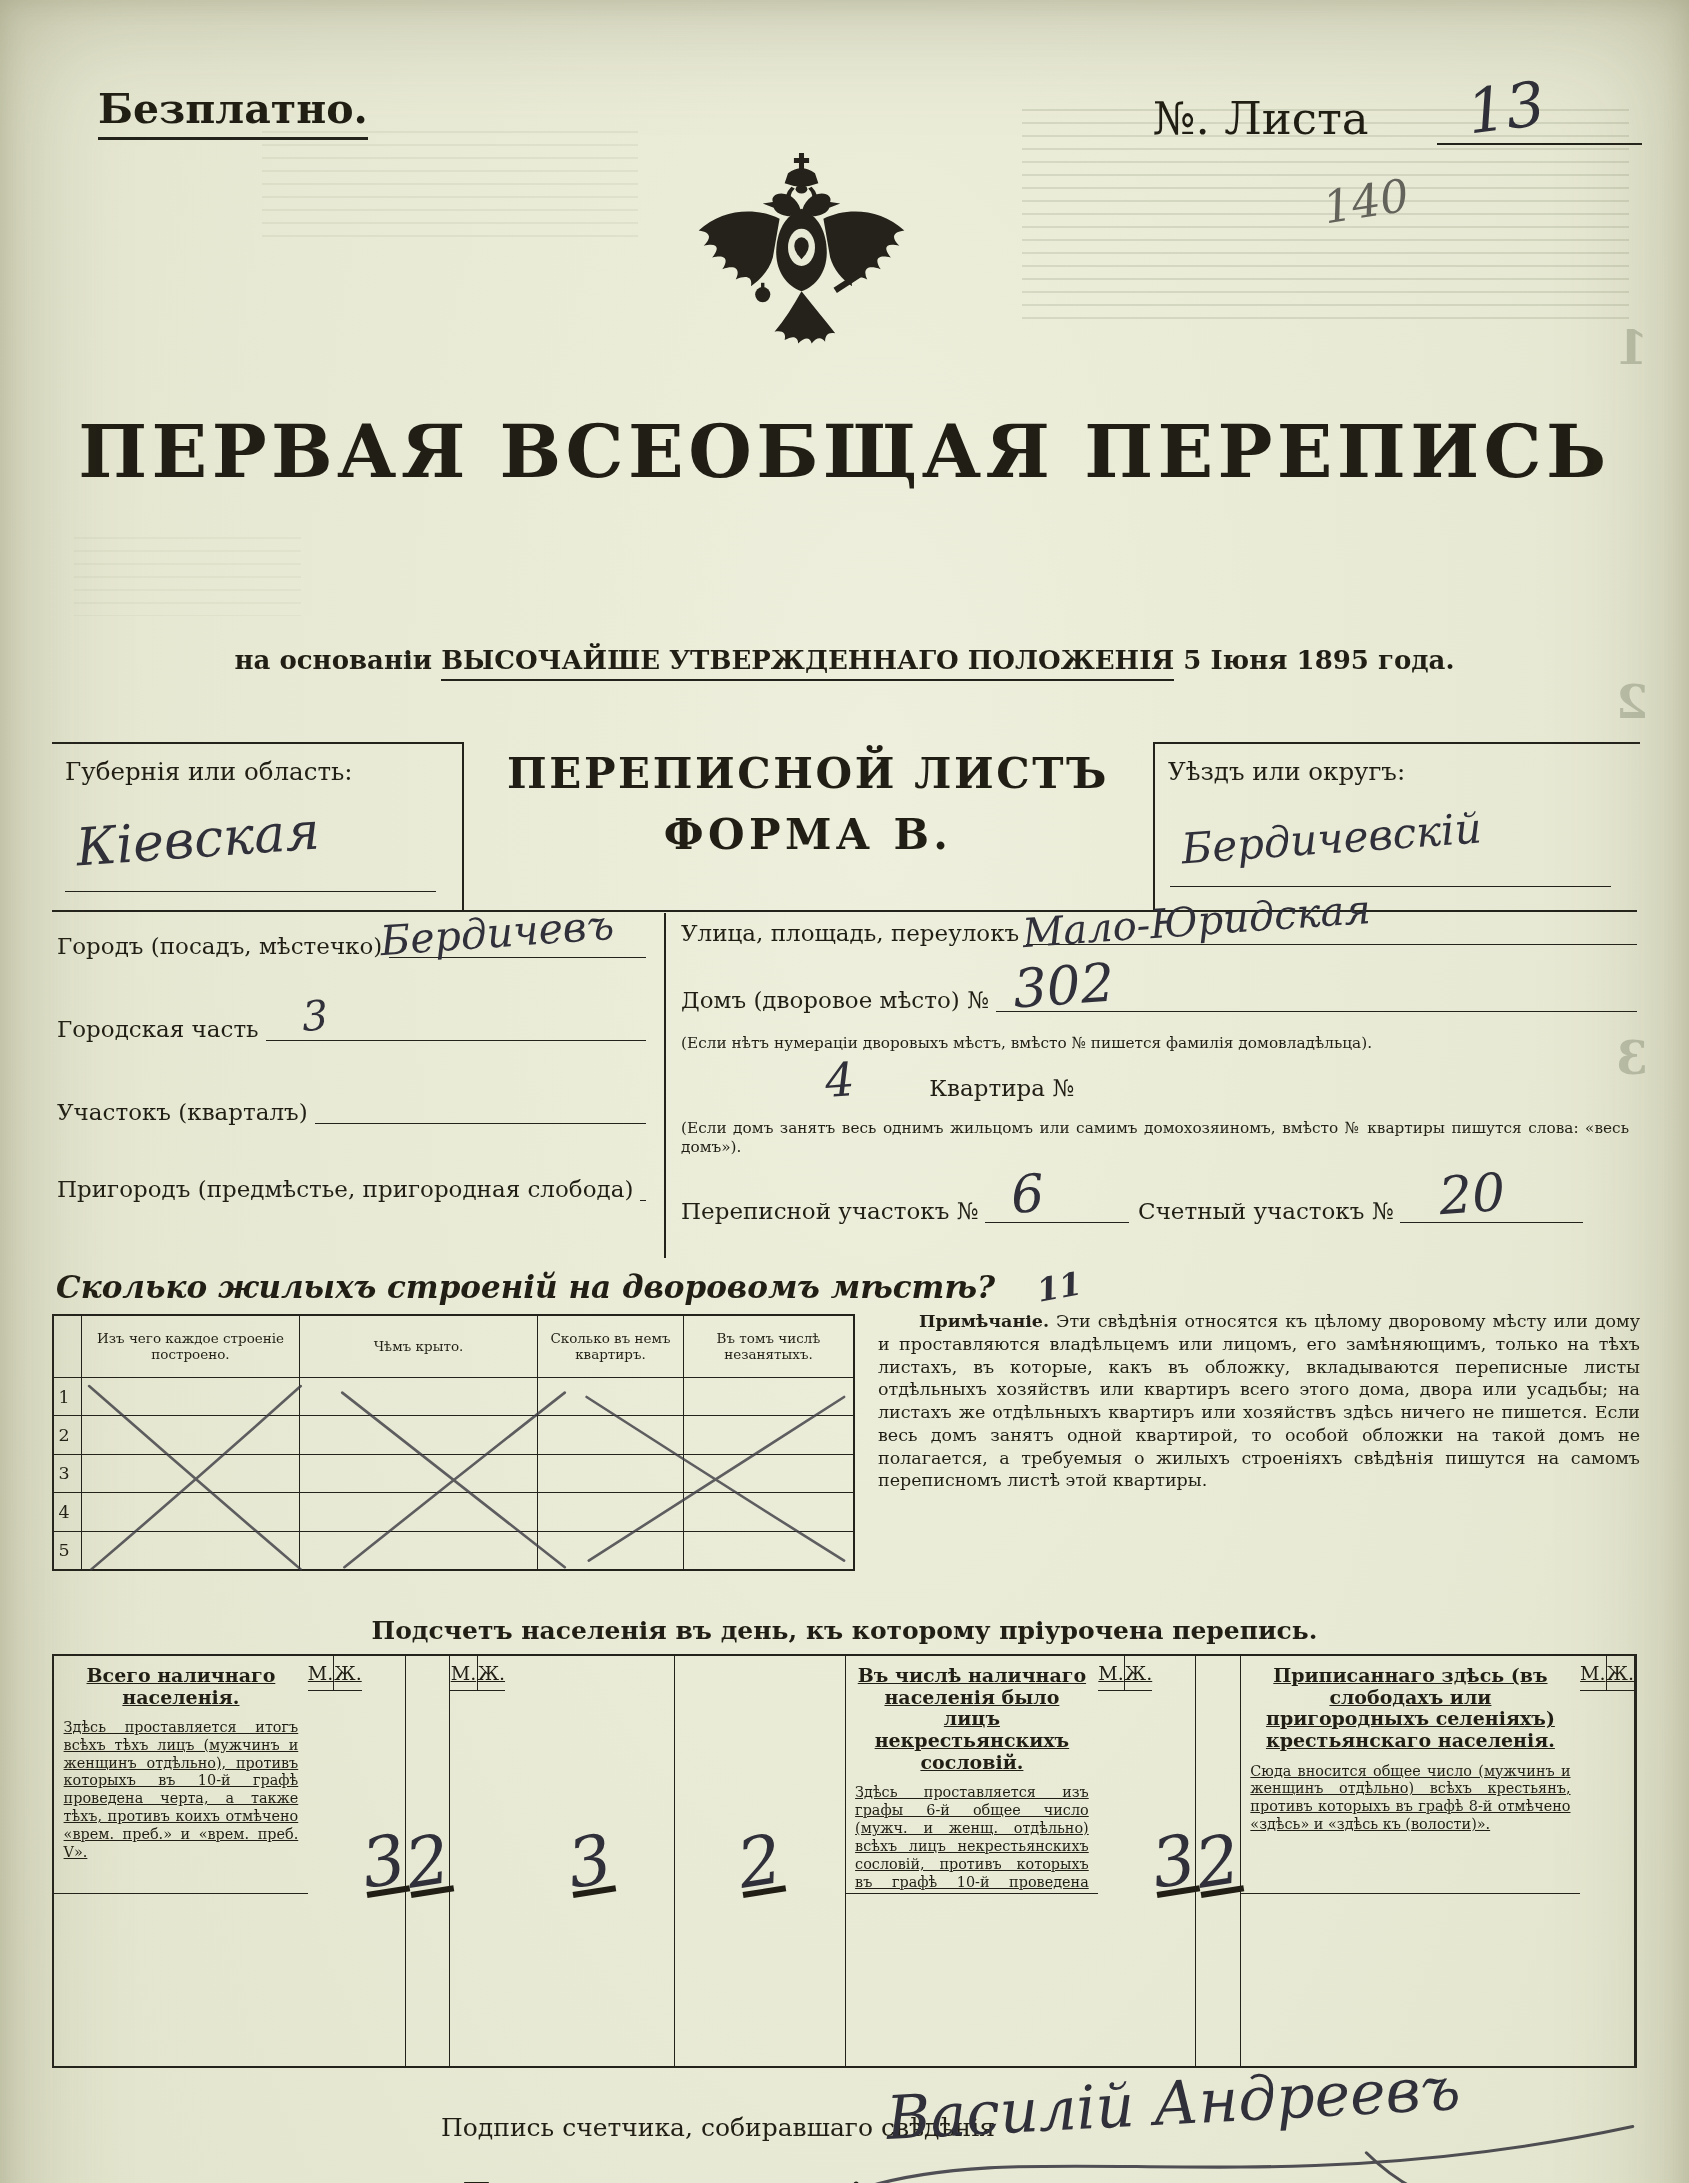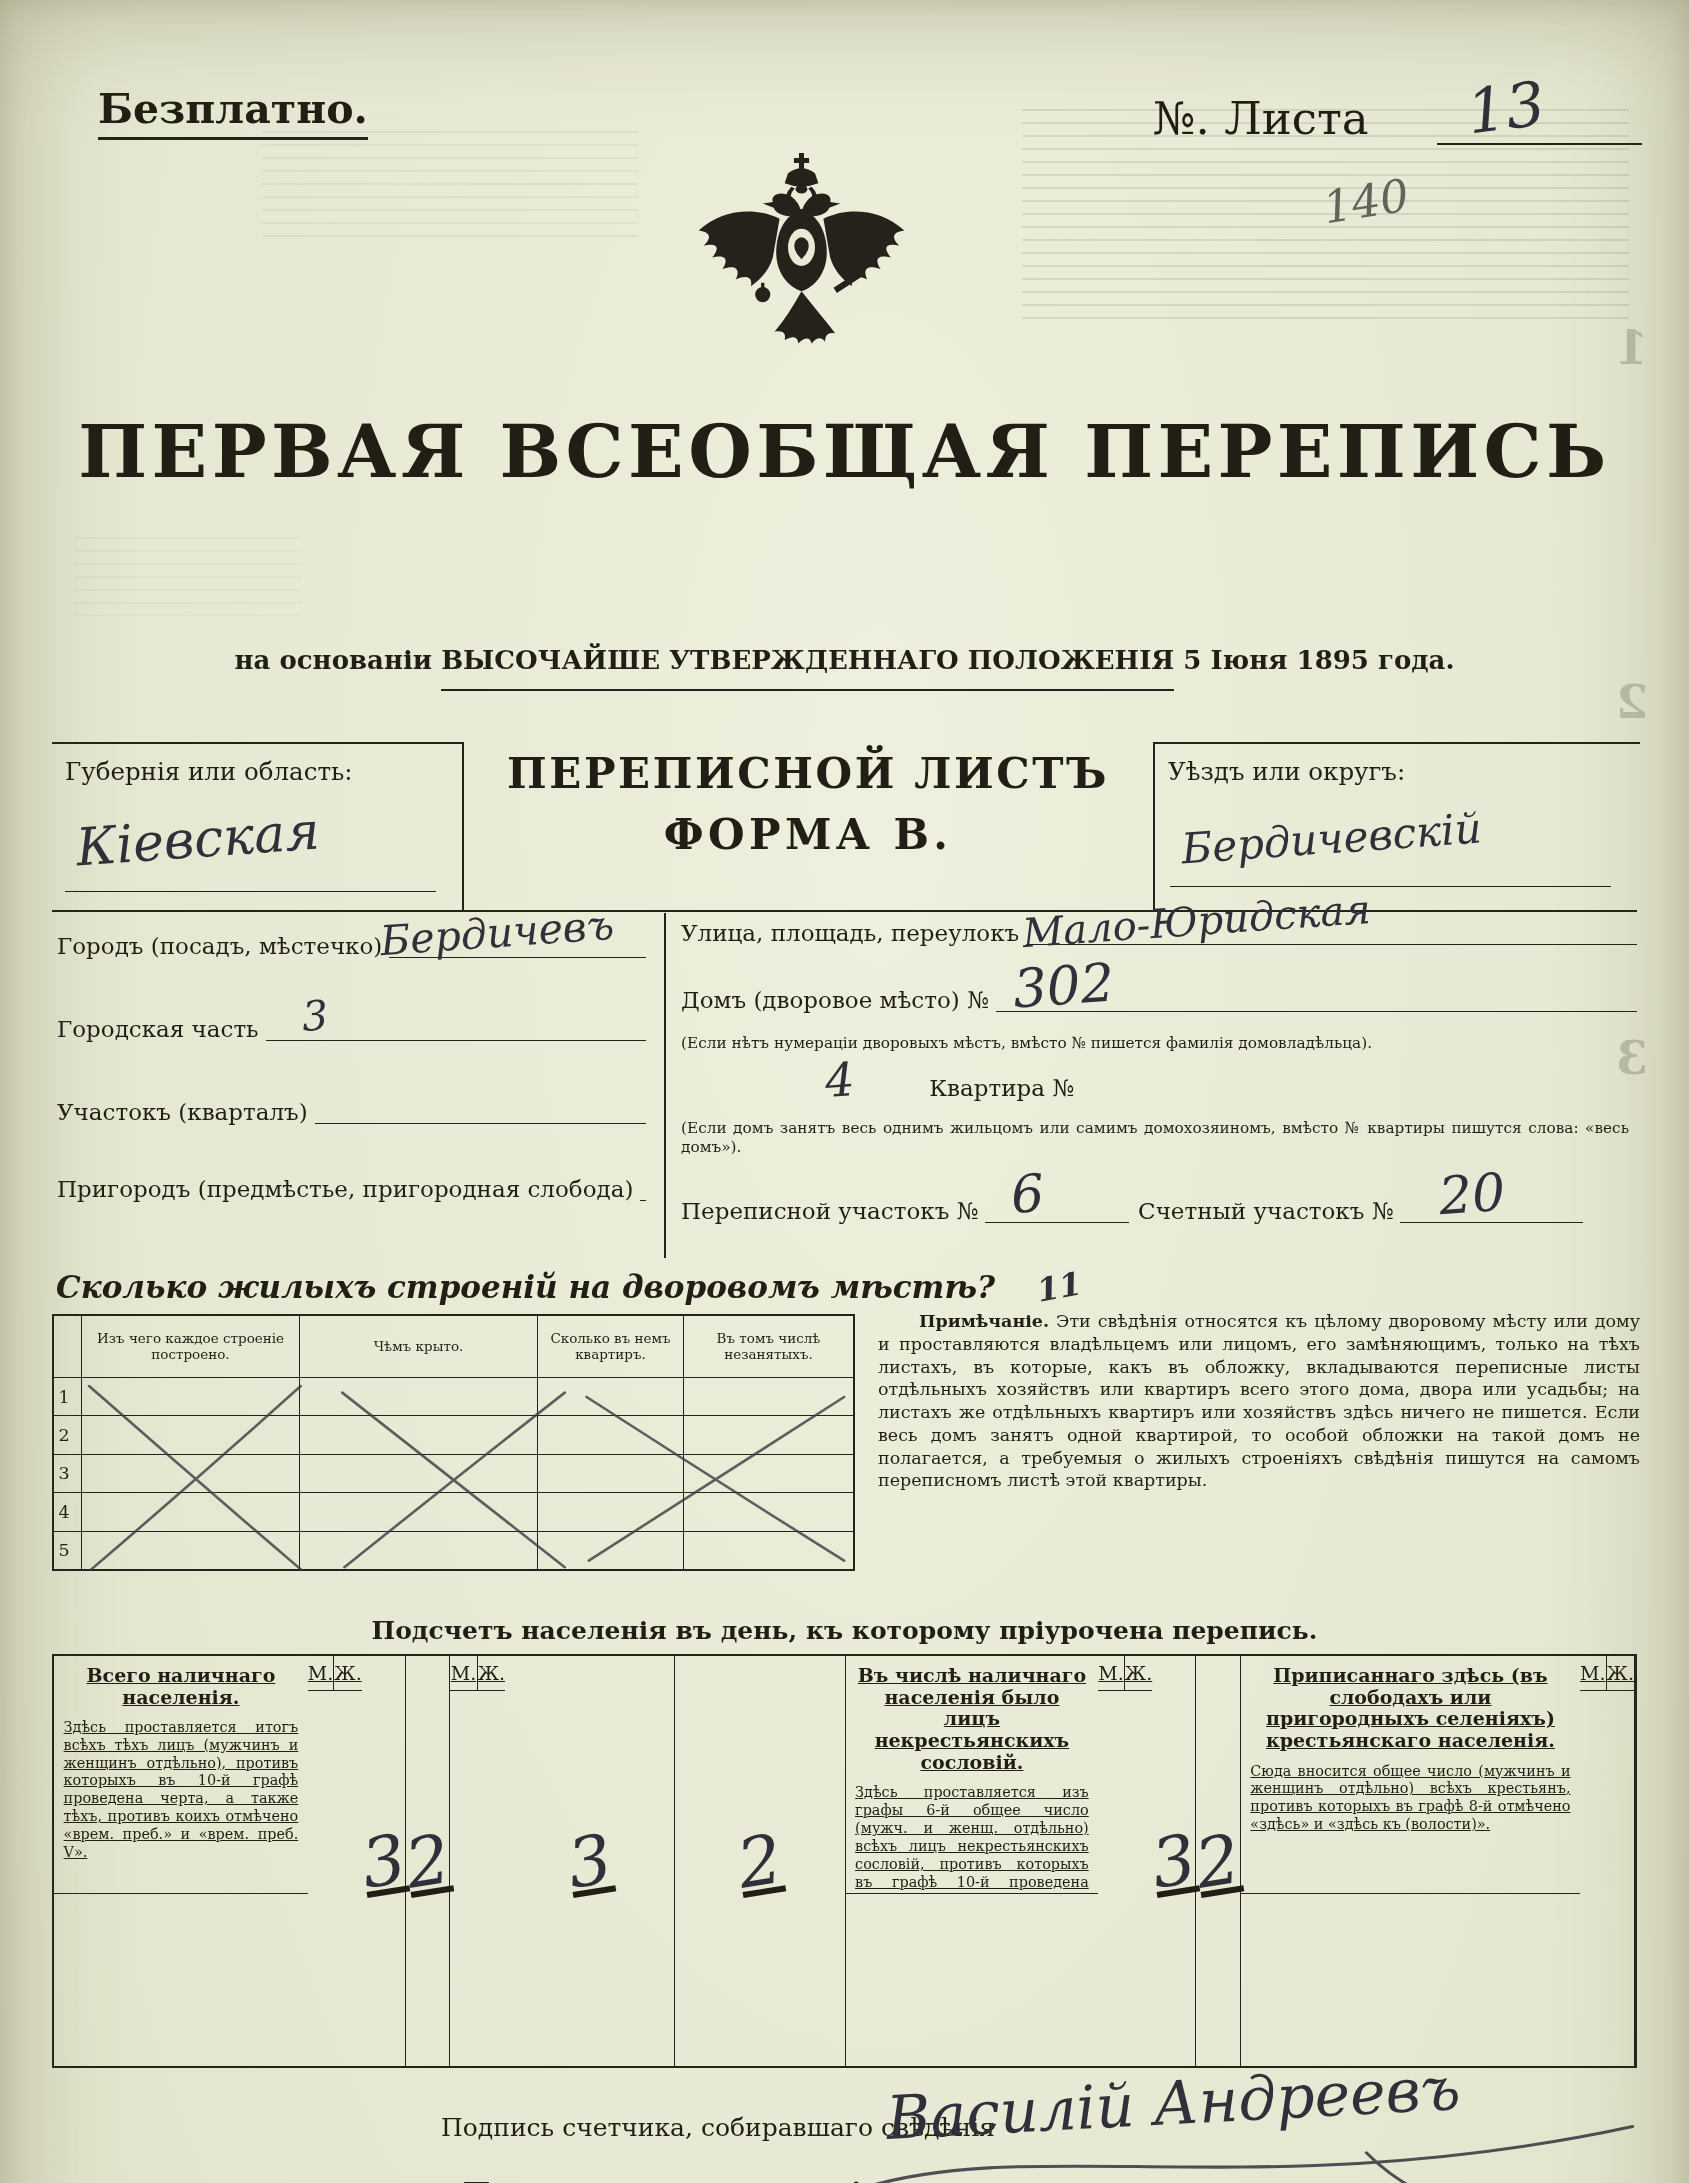--- a/index.html
+++ b/index.html
@@ -32,21 +32,21 @@
   .bleed-lines{
     position:absolute; pointer-events:none; filter:blur(0.4px);
     background:repeating-linear-gradient(180deg, rgba(104,114,84,.17) 0 1.7px, transparent 1.7px 13px);
   }
   .bleed-digit{position:absolute; font-size:46px; color:rgba(100,110,84,.33); transform:scaleX(-1); font-weight:bold;}
 
   
   .title-main{left:0; top:408px; width:100%; text-align:center; font-size:73px; font-weight:bold; letter-spacing:4.4px; white-space:nowrap;}
   .title-sub{left:0; top:515px; width:100%; text-align:center; font-size:47px; font-weight:bold;}
   .title-basis{left:0; top:645px; width:100%; text-align:center; font-size:26px; font-weight:bold; white-space:nowrap;}
-  .basis-underline{border-bottom:2.6px solid #23221b; padding-bottom:14px;}
+  .basis-underline{border-bottom:2.6px solid #23221b; padding-bottom:4px;}
 
   
   .box-left{left:52px; top:742px; width:410px; height:168px; border-top:2.2px solid #23221b; border-right:2.2px solid #23221b;}
   .box-right{left:1153px; top:742px; width:485px; height:168px; border-top:2.2px solid #23221b; border-left:2.2px solid #23221b;}
   .box-label{font-size:24.5px; padding:13px 0 0 13px;}
   .form-title{left:472px; top:749px; width:672px; text-align:center;}
   .ft1{font-size:42px; font-weight:bold; letter-spacing:2.6px;}
   .ft2{font-size:42px; font-weight:bold; letter-spacing:4.4px; margin-top:12.2px;}
 
   

